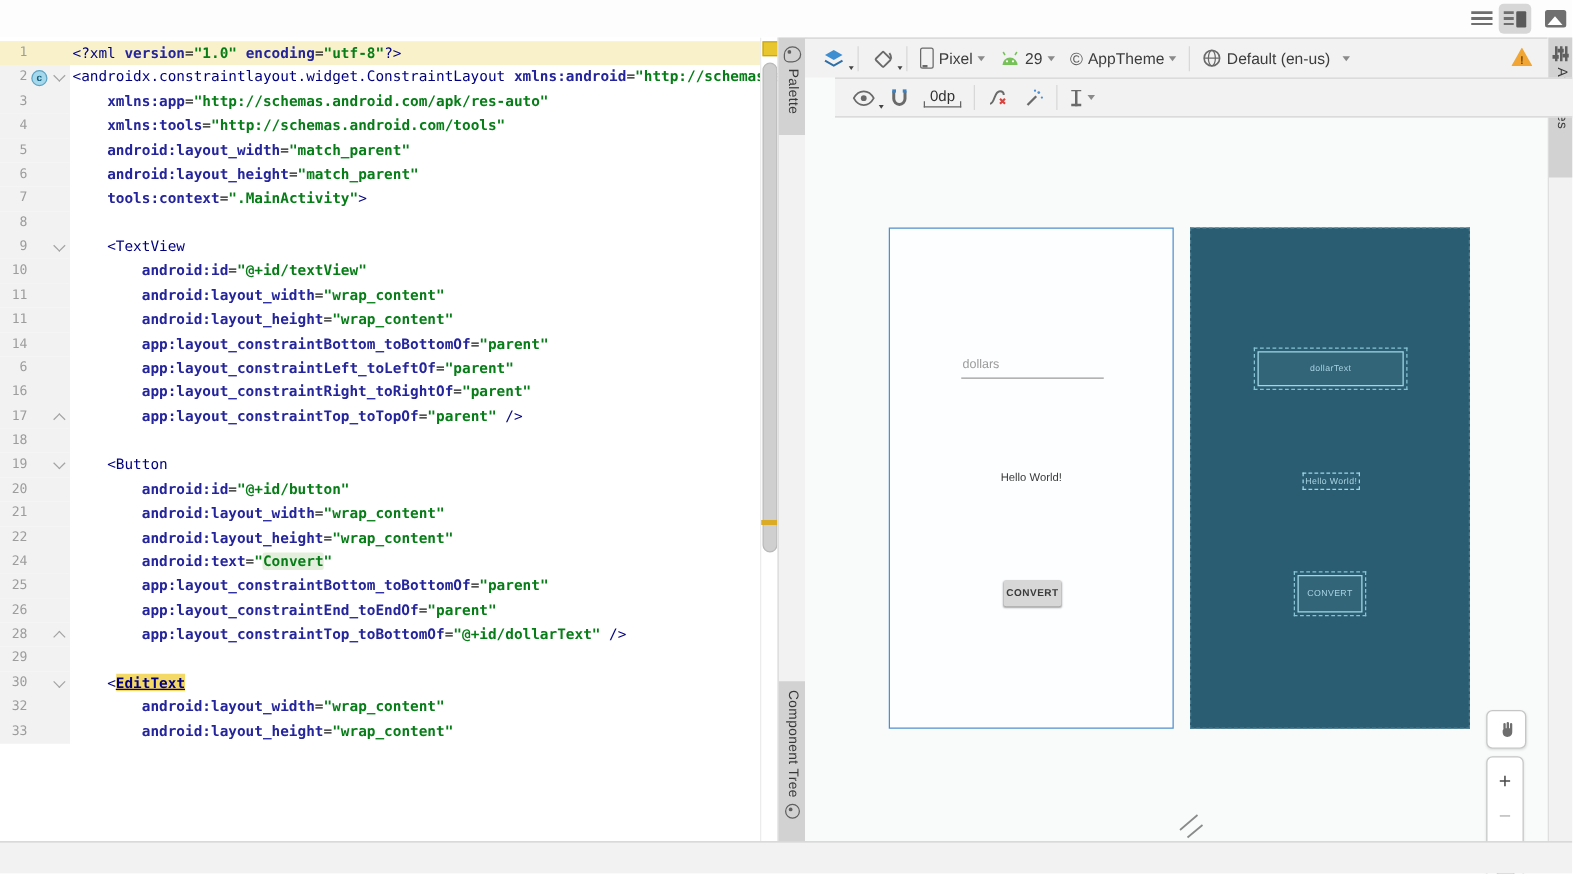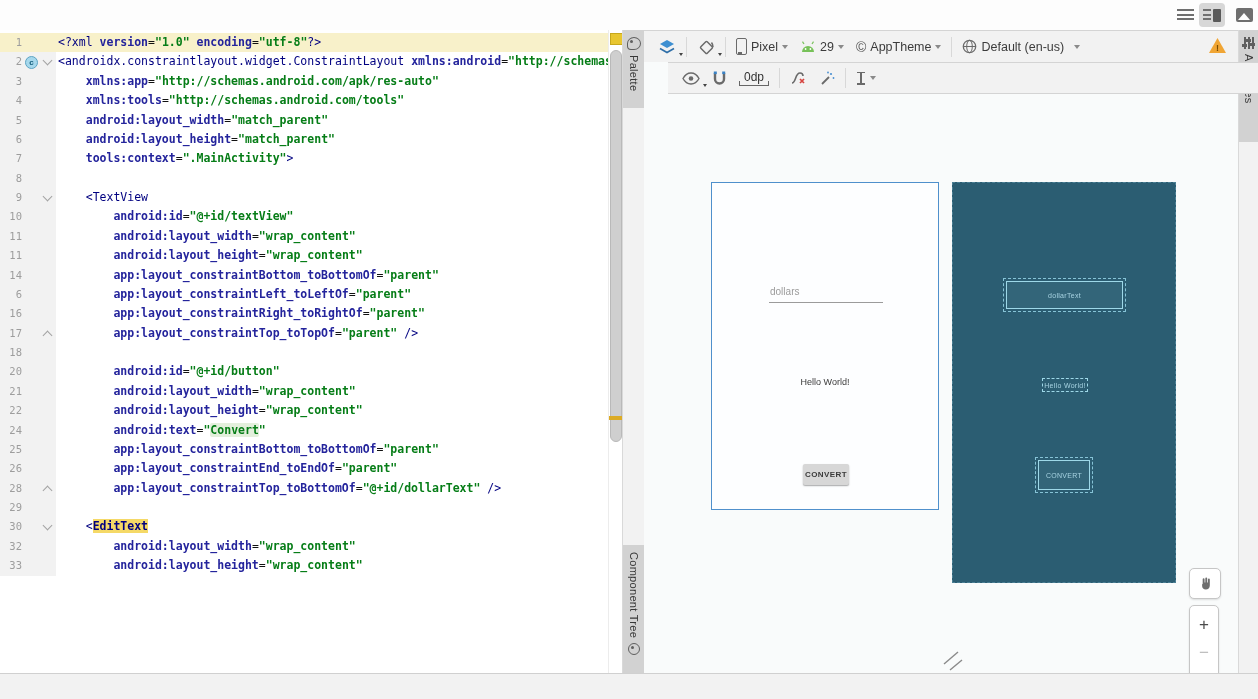--- a/index.html
+++ b/index.html
@@ -33,21 +33,21 @@
          line-height:11px;text-align:center;font-family:"Liberation Sans",sans-serif;}
   .chev{position:absolute;left:4px;width:6px;height:6px;border-right:1.6px solid #a3a3a3;border-bottom:1.6px solid #a3a3a3;}
   .chev.d{top:5px;transform:rotate(45deg);}
   .chev.u{top:8px;transform:rotate(-135deg);}
   .code{white-space:pre;padding-left:2px;color:#111;}
   .tok-p{color:#111;}
   .tok-t{color:#000080;font-weight:normal;}
   .tok-a{color:#24249c;font-weight:bold;}
   .tok-v{color:#067d17;font-weight:bold;}
   .tok-vh{color:#067d17;font-weight:bold;background:#e3efdc;border-radius:2px;}
-  .tok-th{color:#000080;font-weight:bold;background:#f5d967;}
+  .tok-th{color:#000080;font-weight:bold;background:#f5d967;text-decoration:underline;}
   #scrollcol{position:absolute;right:0;top:0;width:13px;height:643px;background:#fff;border-left:1px solid #ececec;}
   #scrollthumb{position:absolute;left:1px;top:20px;width:10px;height:390px;border-radius:6px;
                background:#cfcfcf;border:1px solid #b9b9b9;}
   #markTop{position:absolute;left:1px;top:3px;width:11px;height:10px;background:#e8c630;border:1px solid #c7a81d;}
   #markMid{position:absolute;left:0px;top:386px;width:13px;height:4px;background:#dcab25;}
   
   .stripe{position:absolute;top:30px;height:643px;background:#f2f2f2;}
   #stripeL{left:622px;width:22px;border-left:1px solid #d9d9d9;border-right:1px solid #d9d9d9;}
   #stripeR{left:1238px;width:20px;border-left:1px solid #d9d9d9;}
   .vtab{position:absolute;left:0;width:100%;background:#d2d2d2;display:flex;flex-direction:column;
@@ -82,21 +82,21 @@
         color:#7a4b00;font-size:9px;font-weight:bold;}
   .zerodp{font-size:12px;color:#333;border-bottom:1px solid #666;position:relative;padding:0 5px 1px;}
   .zerodp:before,.zerodp:after{content:"";position:absolute;bottom:-1px;width:1px;height:5px;background:#666;}
   .zerodp:before{left:0;} .zerodp:after{right:0;}
   .ibeam{position:relative;width:10px;height:13px;}
   .ibeam i{position:absolute;left:4px;top:0;width:1.8px;height:13px;background:#6a6a6a;}
   .ibeam:before,.ibeam:after{content:"";position:absolute;left:1px;width:8px;height:1.8px;background:#6a6a6a;}
   .ibeam:before{top:0;} .ibeam:after{bottom:0;}
   
   #surface{position:absolute;left:0;top:64px;width:594px;height:579px;}
-  #designview{position:absolute;left:67px;top:88px;width:228px;height:328px;background:#fdfeff;
+  #designview{position:absolute;left:67px;top:88px;width:228px;height:401px;background:#fdfeff;
               border:1px solid #4f90cc;box-sizing:border-box;}
   .hinttext{position:absolute;left:58px;top:103px;font-size:10px;color:#9b9b9b;}
   .hintline{position:absolute;left:57px;top:119px;width:114px;height:1px;background:#9b9b9b;}
   .hellotext{position:absolute;left:0;top:194px;width:100%;text-align:center;font-size:9px;color:#3a3a3a;}
   .convbtn{position:absolute;left:91px;top:281px;width:46px;height:21px;background:#d7d7d7;border-radius:2px;
            box-shadow:0 1px 1.5px rgba(0,0,0,.35);display:flex;align-items:center;justify-content:center;
            font-size:8px;font-weight:bold;color:#3a3a3a;letter-spacing:.4px;cursor:pointer;}
   #blueprintview{position:absolute;left:308px;top:88px;width:224px;height:401px;background:#2b5d72;
                  border:1px dashed #4b7f94;box-sizing:border-box;}
   .bpbox{position:absolute;box-sizing:border-box;border:1px solid #9ed8e8;outline:1px dashed #86c3d6;outline-offset:2px;
@@ -281,20 +281,30 @@
         <div class="row">
           <div class="gut">
             <div class="gnum">18</div>
             <div class="gico"></div>
             <div class="gfold"></div>
           </div>
           <div class="code"></div>
         </div>
         <div class="row">
           <div class="gut">
+            <div class="gnum">19</div>
+            <div class="gico"></div>
+            <div class="gfold">
+              <span class="chev d"></span>
+            </div>
+          </div>
+          <div class="code"><span class="tok-p">    </span><span class="tok-t">&lt;Button</span></div>
+        </div>
+        <div class="row">
+          <div class="gut">
             <div class="gnum">20</div>
             <div class="gico"></div>
             <div class="gfold"></div>
           </div>
           <div class="code"><span class="tok-p">        </span><span class="tok-a">android:id</span><span class="tok-p">=</span><span class="tok-v">"@+id/button"</span></div>
         </div>
         <div class="row">
           <div class="gut">
             <div class="gnum">21</div>
             <div class="gico"></div>

